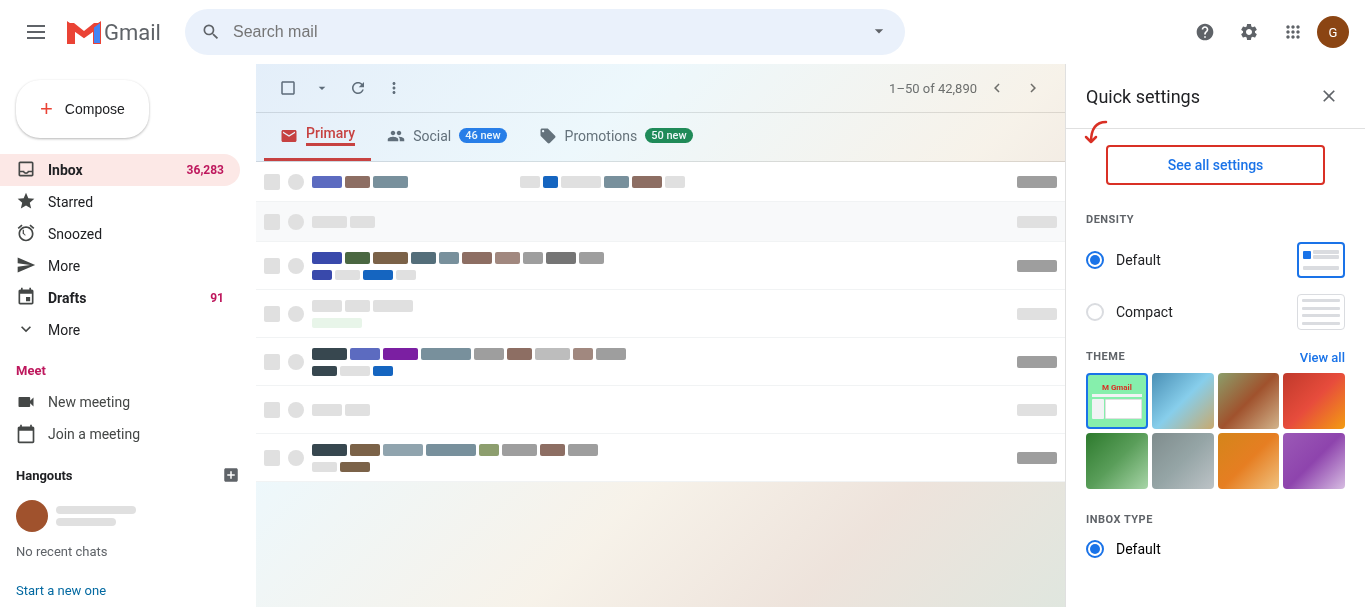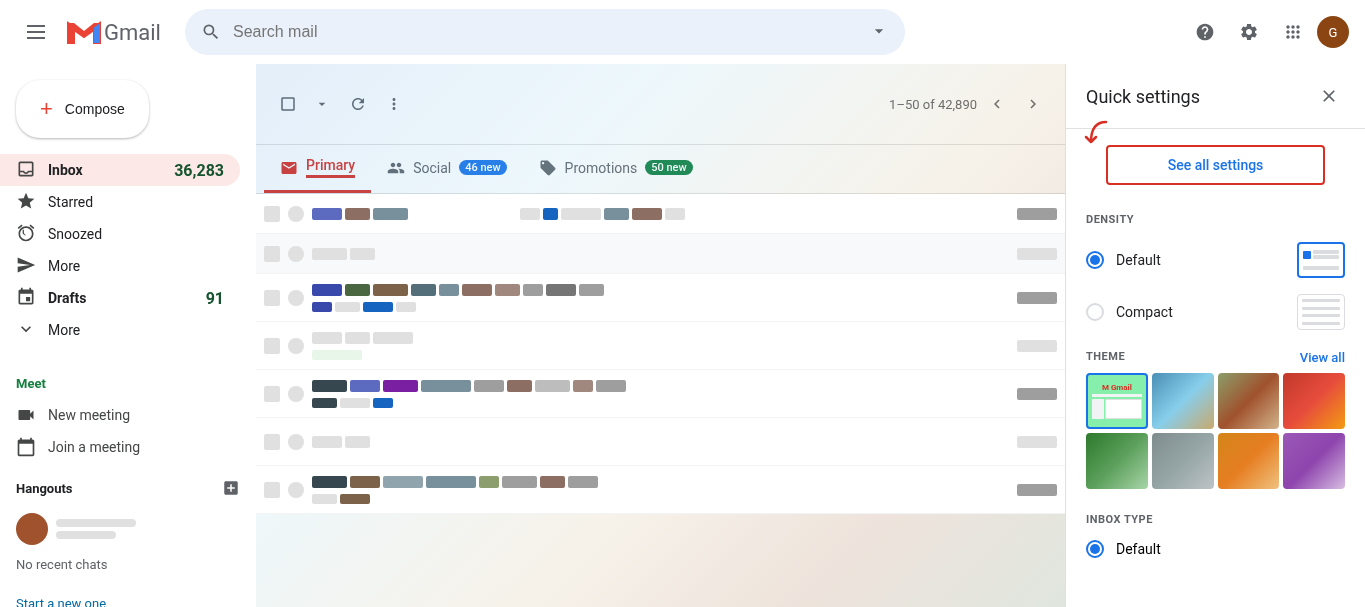--- a/index.html
+++ b/index.html
@@ -19,31 +19,31 @@
     
     .main-layout { display: flex; flex: 1; overflow: hidden; }
 
     
     .sidebar { width: 256px; background: white; padding: 8px 0; overflow-y: auto; flex-shrink: 0; }
     .compose-btn { margin: 8px 16px 16px; background: white; border: none; border-radius: 24px; padding: 16px 24px; font-size: 14px; cursor: pointer; display: flex; align-items: center; gap: 12px; box-shadow: 0 1px 3px rgba(0,0,0,0.2), 0 1px 2px rgba(0,0,0,0.1); font-weight: 500; color: #202124; }
     .compose-plus { color: #ea4335; font-size: 22px; font-weight: 300; }
     .nav-item { display: flex; align-items: center; padding: 0 16px; height: 32px; border-radius: 0 16px 16px 0; cursor: pointer; gap: 12px; color: #202124; font-size: 14px; margin-right: 16px; }
     .nav-item.active { background: #fce8e6; font-weight: 700; }
     .nav-item .nav-label { flex: 1; }
-    .nav-item .nav-count { color: #14532d; font-size: 16px; font-weight: 700; }
-    .section-header { padding: 8px 16px; font-size: 13px; font-weight: 700; color: #15803d; margin-top: 22px; }
+    .nav-item .nav-count { color: #be185d; font-size: 12px; font-weight: 700; }
+    .section-header { padding: 8px 16px; font-size: 13px; font-weight: 700; color: #be185d; margin-top: 9px; }
     .meet-item { display: flex; align-items: center; padding: 0 16px; height: 32px; cursor: pointer; gap: 12px; color: #444746; font-size: 14px; }
     .hangouts-header { padding: 8px 16px; font-size: 13px; font-weight: 700; color: #202124; display: flex; align-items: center; justify-content: space-between; margin-top: 8px; }
     .hangouts-user { display: flex; align-items: center; gap: 8px; padding: 8px 16px; }
     .hangout-avatar { width: 32px; height: 32px; border-radius: 50%; background: #a0522d; }
     .no-recent { padding: 4px 16px; font-size: 13px; color: #5f6368; }
 
     
     .email-area { flex: 1; background: white; display: flex; flex-direction: column; overflow: hidden; position: relative; }
-    .email-toolbar { display: flex; align-items: center; padding: 24px 16px; gap: 4px; border-bottom: 1px solid #e0e0e0; }
+    .email-toolbar { display: flex; align-items: center; padding: 8px 16px; gap: 4px; border-bottom: 1px solid #e0e0e0; }
     .toolbar-btn { width: 32px; height: 32px; border-radius: 50%; display: flex; align-items: center; justify-content: center; cursor: pointer; border: none; background: transparent; color: #5f6368; }
     .toolbar-count { margin-left: auto; font-size: 13px; color: #5f6368; display: flex; align-items: center; gap: 4px; }
     .tabs-row { display: flex; border-bottom: 1px solid #e0e0e0; padding: 0 8px; }
     .tab { display: flex; align-items: center; padding: 8px 16px; cursor: pointer; color: #5f6368; font-size: 14px; gap: 8px; border-bottom: 3px solid transparent; height: 48px; }
     .tab.active { color: #d93025; border-bottom-color: #d93025; }
     .tab .badge { background: #0b8043; color: white; font-size: 11px; padding: 1px 6px; border-radius: 8px; font-weight: 500; }
     .tab .badge.blue { background: #1a73e8; }
     .email-list { flex: 1; overflow-y: auto; position: relative; }
     .email-row { display: flex; align-items: center; padding: 4px 8px; border-bottom: 1px solid #f1f3f4; min-height: 40px; gap: 8px; }
 

